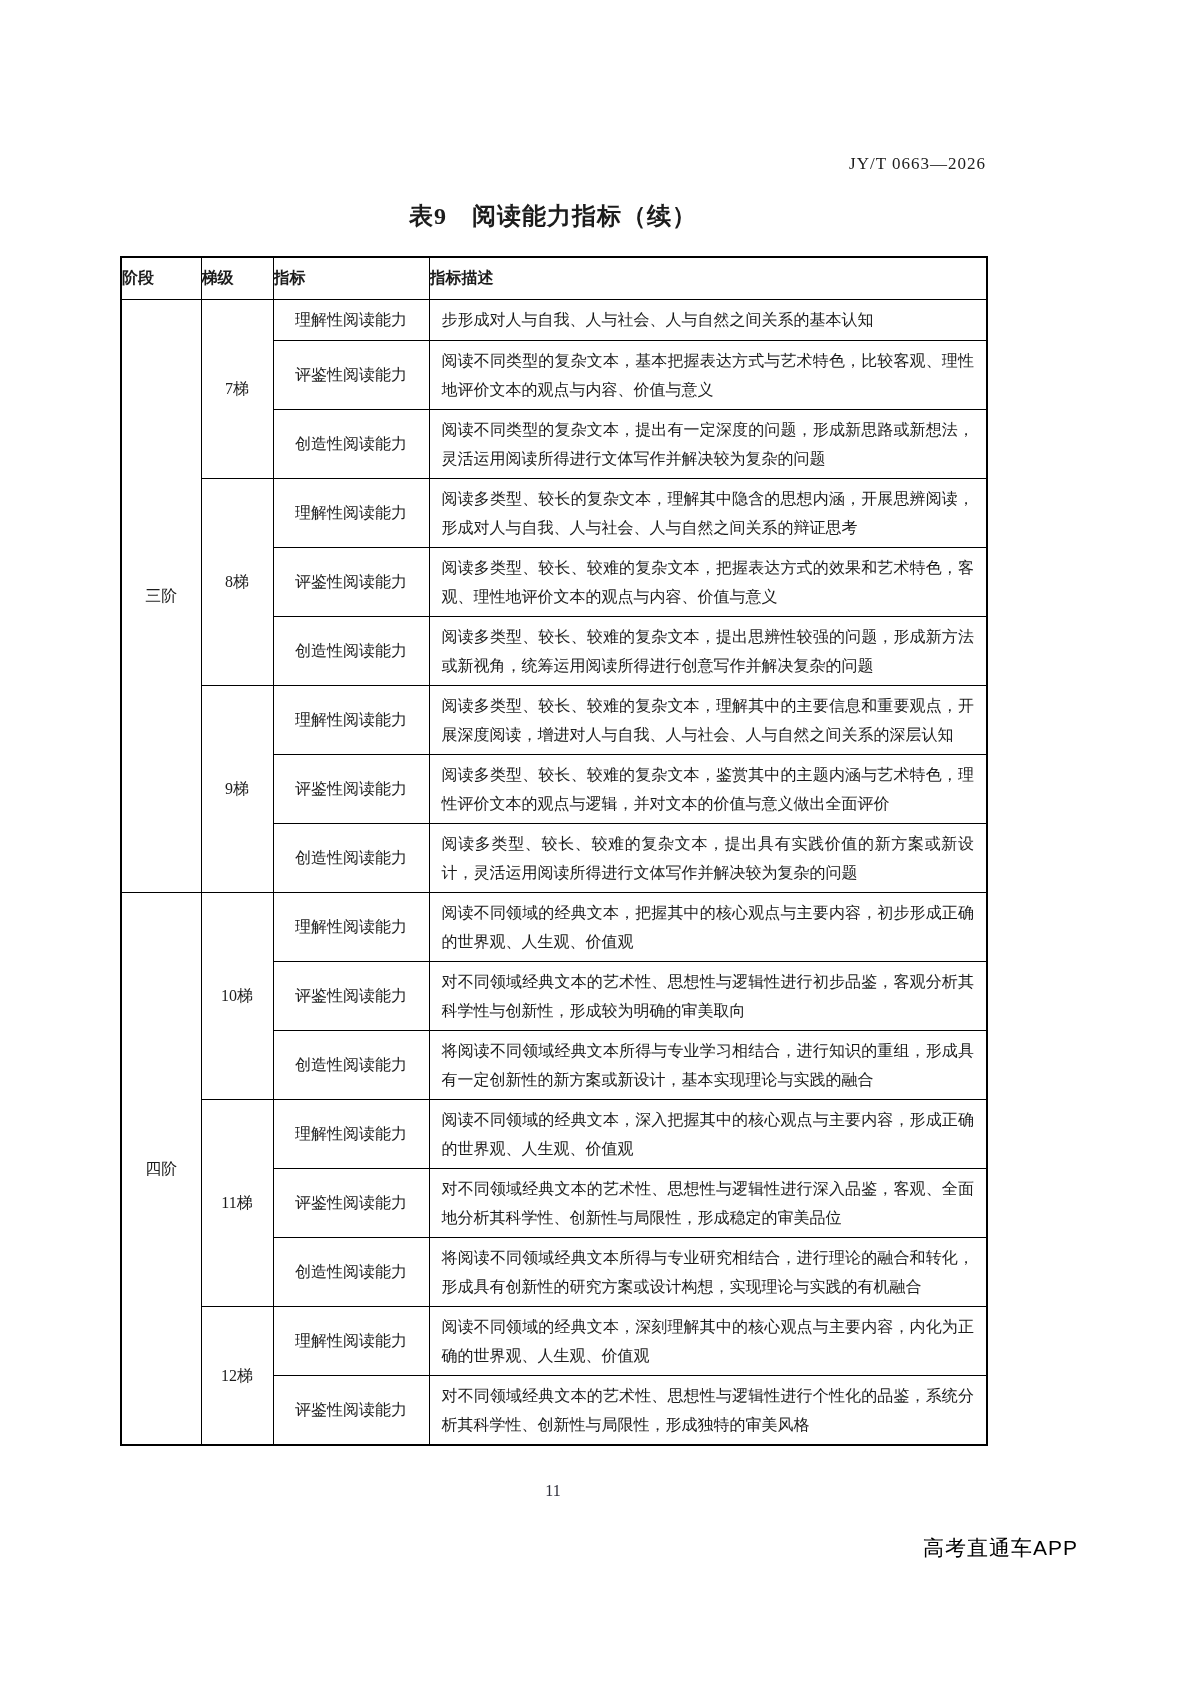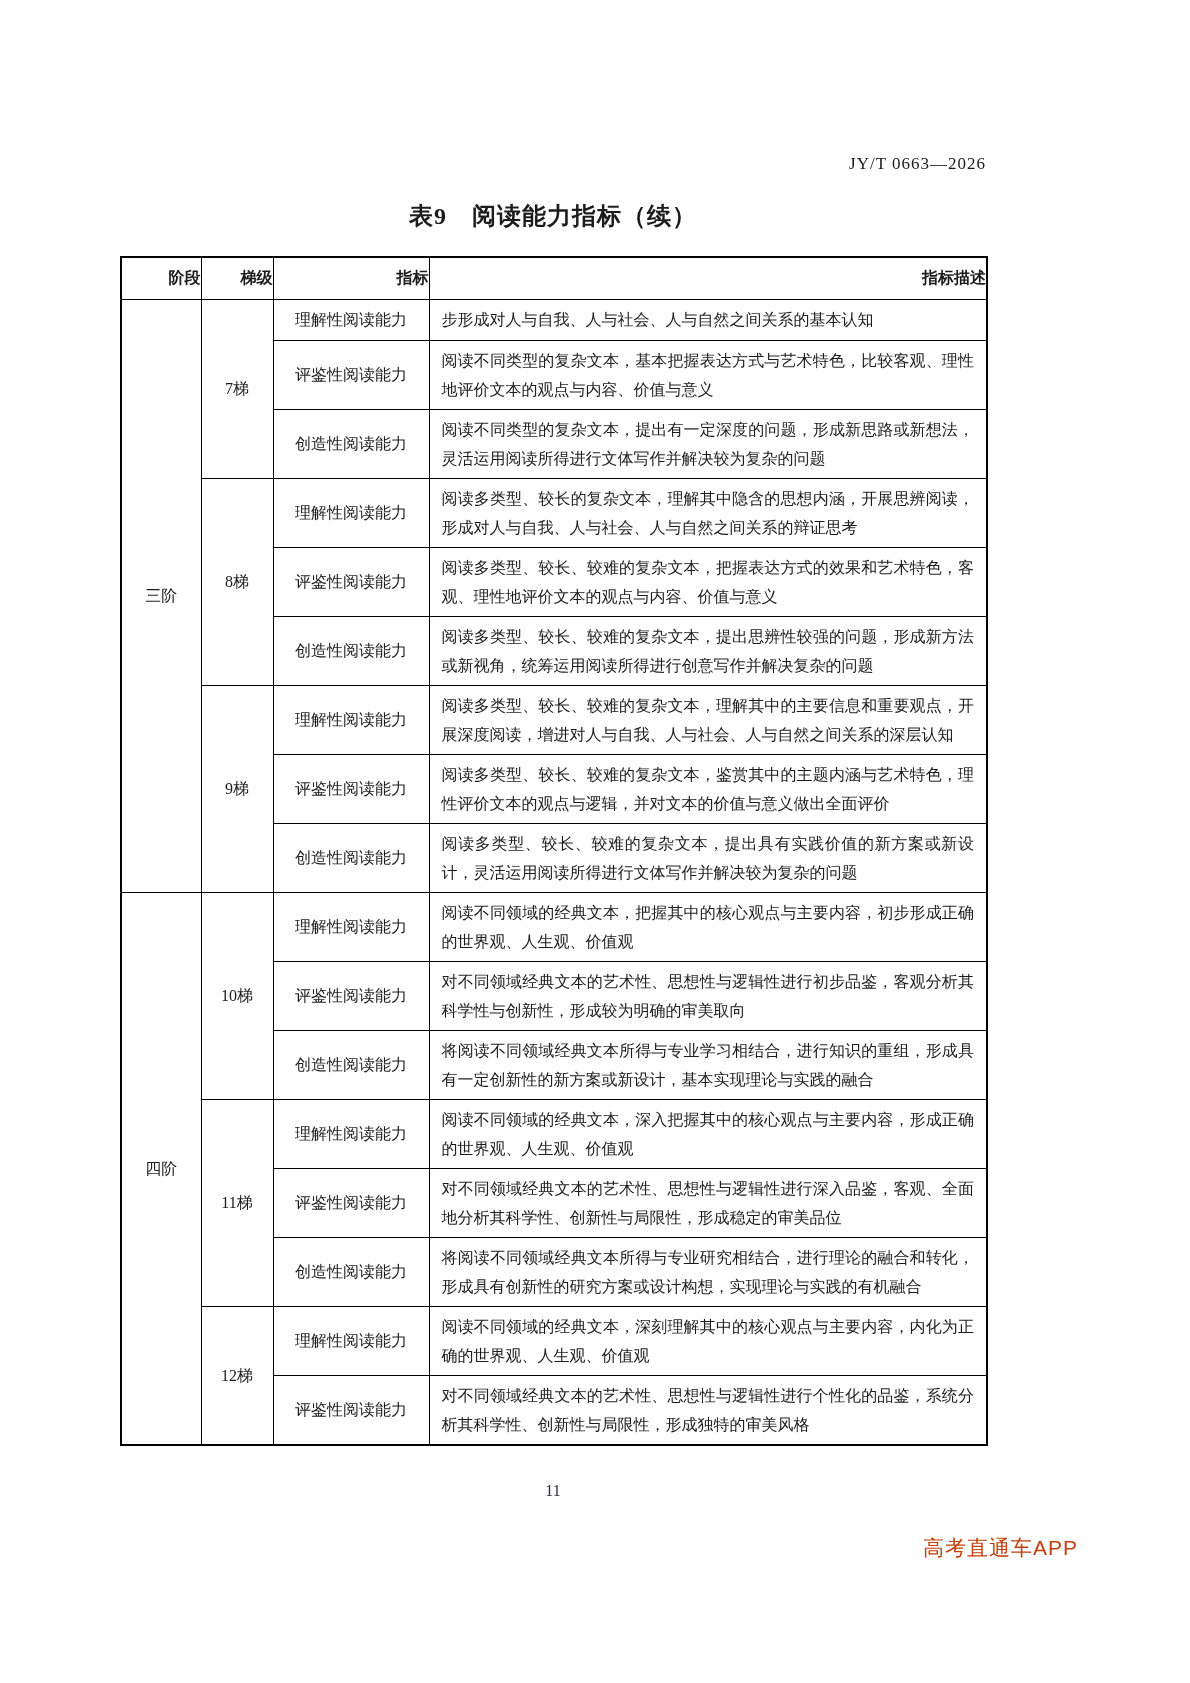--- a/index.html
+++ b/index.html
@@ -48,21 +48,21 @@
   .col-description { width: 558px; }
   table.ability-table th,
   table.ability-table td {
     border: 1px solid #000000;
     vertical-align: middle;
     font-size: 16px;
   }
   table.ability-table th {
     height: 42px;
     font-weight: bold;
-    text-align: right;
+    text-align: left;
   }
   td.stage, td.level, td.indicator {
     text-align: center;
     line-height: 29px;
   }
   td.description {
     text-align: justify;
     padding: 5px 12px;
     line-height: 29px;
     font-family: Liberation Serif, serif;
@@ -73,21 +73,21 @@
     text-align: center;
     font-size: 16px;
     color: #2e2e3a;
   }
   .watermark {
     position: absolute;
     right: 112px;
     top: 1534px;
     font-family: "Liberation Sans", sans-serif;
     font-size: 21px;
-    color: #c2410c;
+    color: #000000;
     letter-spacing: 1px;
   }
 </style>
 </head>
 <body>
 
 <div class="page">
   <div class="content">
     <div class="doc-number">JY/T 0663—2026</div>
     <div class="table-title">表9　阅读能力指标（续）</div>

